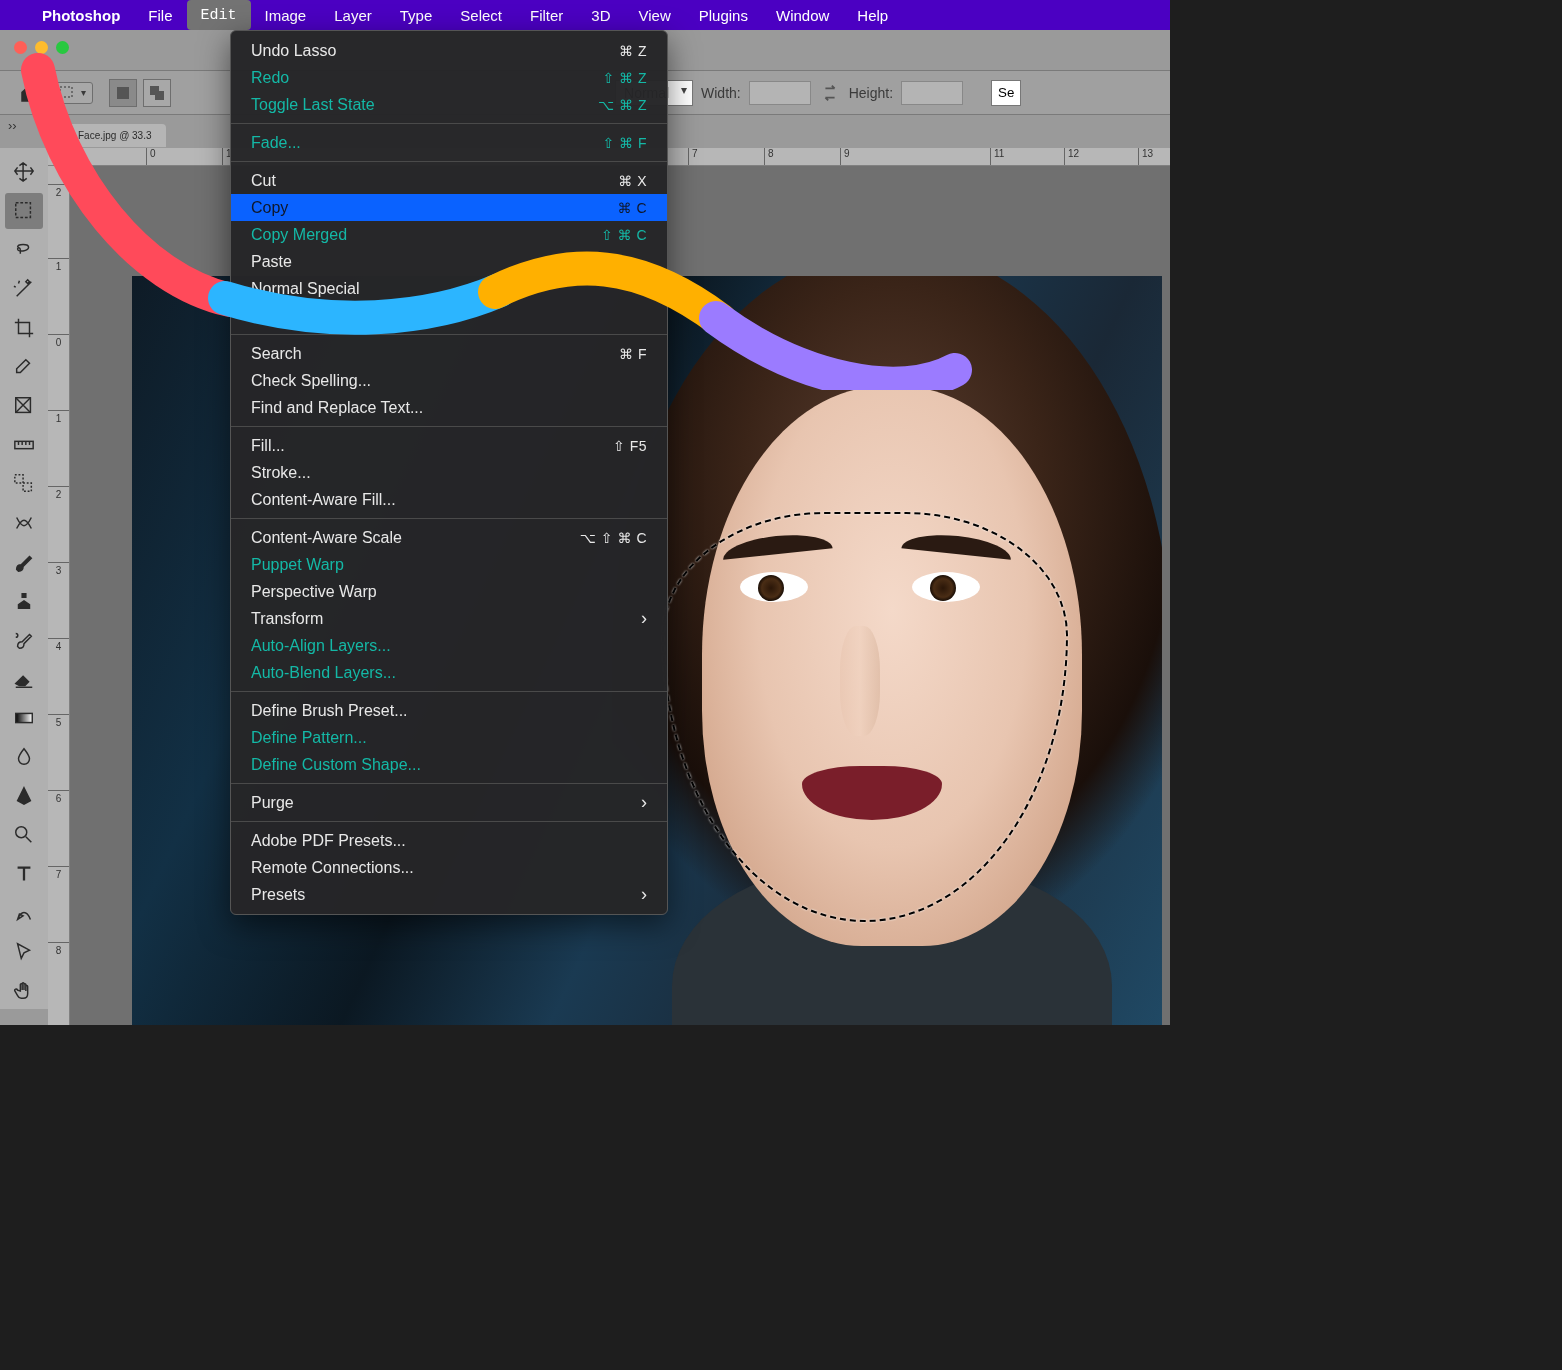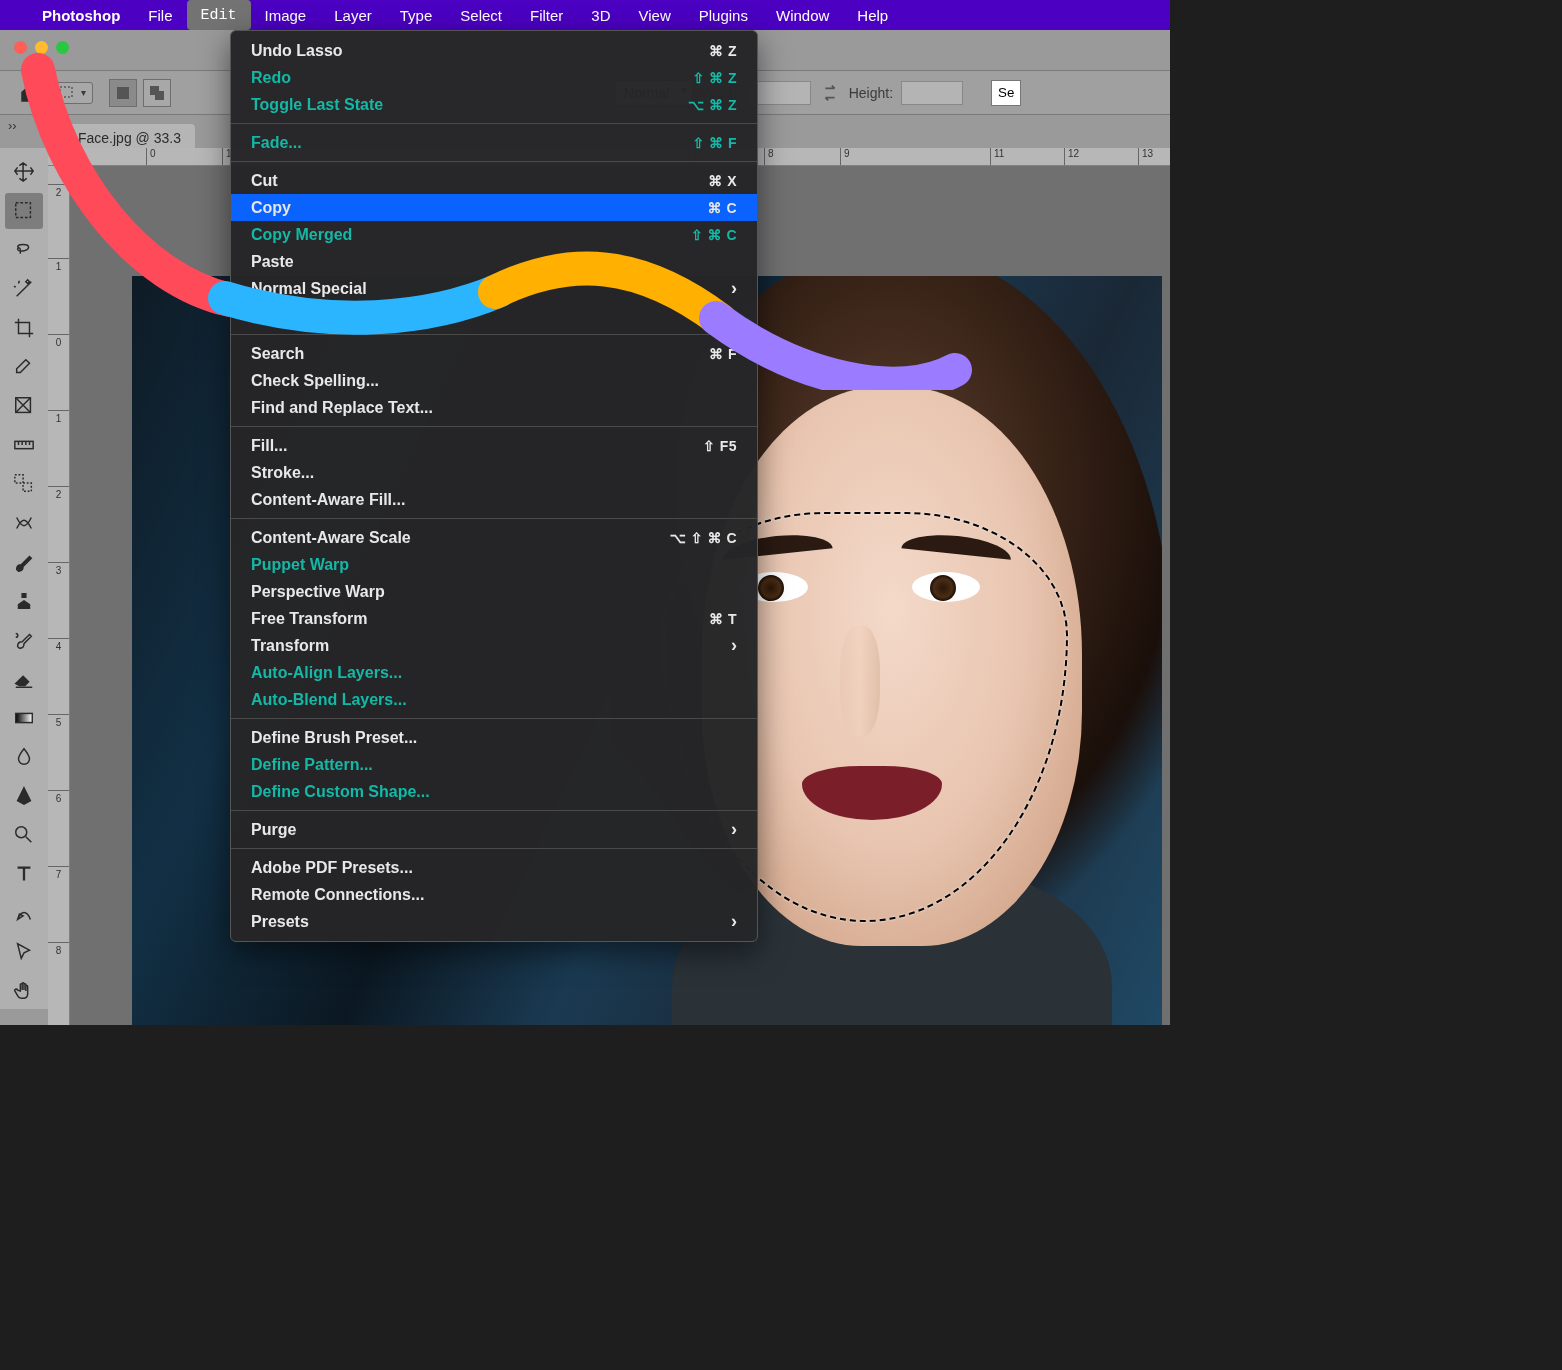--- a/index.html
+++ b/index.html
@@ -29,21 +29,21 @@
   .mode-btn.active { background: #8a8a8a; }
   .opt-select { background: #fff; border: 1px solid #777; height: 26px; padding: 0 22px 0 8px; font-size: 14px; appearance: none; position: relative; }
   .select-wrap { position: relative; display: inline-block; }
   .select-wrap::after { content: "▾"; position: absolute; right: 6px; top: 3px; font-size: 12px; color: #444; pointer-events: none; }
   .opt-input { background: #b4b4b4; border: 1px solid #888; width: 62px; height: 24px; }
   .swap-ic { width: 22px; height: 22px; color: #555; }
   .se-btn { background:#fff; border:1px solid #777; height:26px; padding:0 6px; }
   .disclosure { position:absolute; top:88px; left:8px; font-size:13px; color:#333; }
 
   
-  .doc-tab { position: absolute; top: 94px; left: 64px; background: #b5b5b5; padding: 6px 14px; font-size: 14px; color: #2b2b2b; border-top-left-radius: 4px; border-top-right-radius: 4px; }
+  .doc-tab { position: absolute; top: 94px; left: 64px; background: #b5b5b5; padding: 6px 14px; font-size: 10px; color: #2b2b2b; border-top-left-radius: 4px; border-top-right-radius: 4px; }
 
   
   .toolbox { position: absolute; top: 118px; left: 0; width: 48px; background: #b0b0b0; display: flex; flex-direction: column; align-items: center; padding-top: 6px; gap: 3px; }
   .tool { width: 38px; height: 36px; display: flex; align-items: center; justify-content: center; color: #2b2b2b; }
   .tool.active { background: #7d7d7d; border-radius: 3px; }
   .tool svg { width: 22px; height: 22px; stroke: #2b2b2b; stroke-width: 1.6; fill: none; }
 
   
   .ruler-h { position: absolute; top: 118px; left: 48px; right: 0; height: 18px; background: #b7b7b7; border-bottom: 1px solid #808080; font-size: 10px; color: #333; }
   .ruler-h .tick { position: absolute; top: 0; height: 100%; border-left: 1px solid #666; padding-left: 3px; }
@@ -61,25 +61,25 @@
   .brow.r { left:290px; top:290px; transform:rotate(6deg) scaleX(-1);} 
   .eye { position:absolute; width:68px; height:30px; background:#fff; border-radius:50%; }
   .eye::after { content:""; position:absolute; left:18px; top:3px; width:26px; height:26px; background: radial-gradient(circle,#2a1608 0%,#4a2d15 50%,#1a0e06 70%); border-radius:50%; }
   .eye.l{left:128px; top:326px;} .eye.r{left:300px; top:326px;}
   .nose { position:absolute; left:228px; top:380px; width:40px; height:110px; background: linear-gradient(90deg,#e8c5b0 0%,#f0d2bf 50%,#d8b49c 100%); border-radius:40%; opacity:.6;}
   .lips { position:absolute; left:190px; top:520px; width:140px; height:54px; background:#7a1e2a; border-radius:50% 50% 60% 60% / 40% 40% 80% 80%; }
   .turtleneck { position:absolute; left:60px; top:620px; width:440px; height:300px; background:#2a3238; border-radius:40% 40% 0 0;}
   .marquee { position:absolute; left:50px; top:266px; width:406px; height:410px; border:2px dashed #000; background:transparent; border-radius: 40% 40% 50% 50% / 30% 30% 70% 70%; filter: drop-shadow(0 0 1px #fff); animation: none; }
 
   
-  .dropdown { position: absolute; top: 30px; left: 230px; width: 528px; background: rgba(38,38,40,.98); border: 1px solid #555; border-radius: 6px; color: #d8d8d8; font-size: 16px; padding: 6px 0; box-shadow: 0 10px 30px rgba(0,0,0,.5); z-index: 50; font-weight: bold; }
+  .dropdown { position: absolute; top: 30px; left: 230px; width: 438px; background: rgba(38,38,40,.98); border: 1px solid #555; border-radius: 6px; color: #d8d8d8; font-size: 16px; padding: 6px 0; box-shadow: 0 10px 30px rgba(0,0,0,.5); z-index: 50; }
   .dropdown .row { display: flex; justify-content: space-between; align-items: center; padding: 4px 20px; height: 27px; }
   .dropdown .row.enabled { color: #e8e8e8; }
   .dropdown .row.disabled { color: #14b8a6; }
-  .dropdown .row.hov { background: #0a62ff; color: #e5e5e5; }
+  .dropdown .row.hov { background: #0a62ff; color: #0f172a; }
   .dropdown .sep { height: 1px; background: #4a4a4a; margin: 5px 0; }
   .dropdown .sc { font-size: 14px; letter-spacing: .5px; }
   .dropdown .sub::after { content: "›"; font-size: 18px; color: inherit; }
 
   
   .swoosh { position: absolute; top: 30px; left: 0; width: 980px; height: 360px; z-index: 60; pointer-events: none; }
 </style>
 </head>
 <body>
 
@@ -395,24 +395,20 @@
       <span class="sc">⌥ ⇧ ⌘ C</span>
     </div>
     <div class="row disabled">
       <span>Puppet Warp</span>
       <span class="sc"></span>
     </div>
     <div class="row enabled">
       <span>Perspective Warp</span>
       <span class="sc"></span>
     </div>
-    <div class="row enabled">
-      <span>Free Transform</span>
-      <span class="sc">⌘ T</span>
-    </div>
     <div class="row enabled sub">
       <span>Transform</span>
     </div>
     <div class="row disabled">
       <span>Auto-Align Layers...</span>
       <span class="sc"></span>
     </div>
     <div class="row disabled">
       <span>Auto-Blend Layers...</span>
       <span class="sc"></span>

